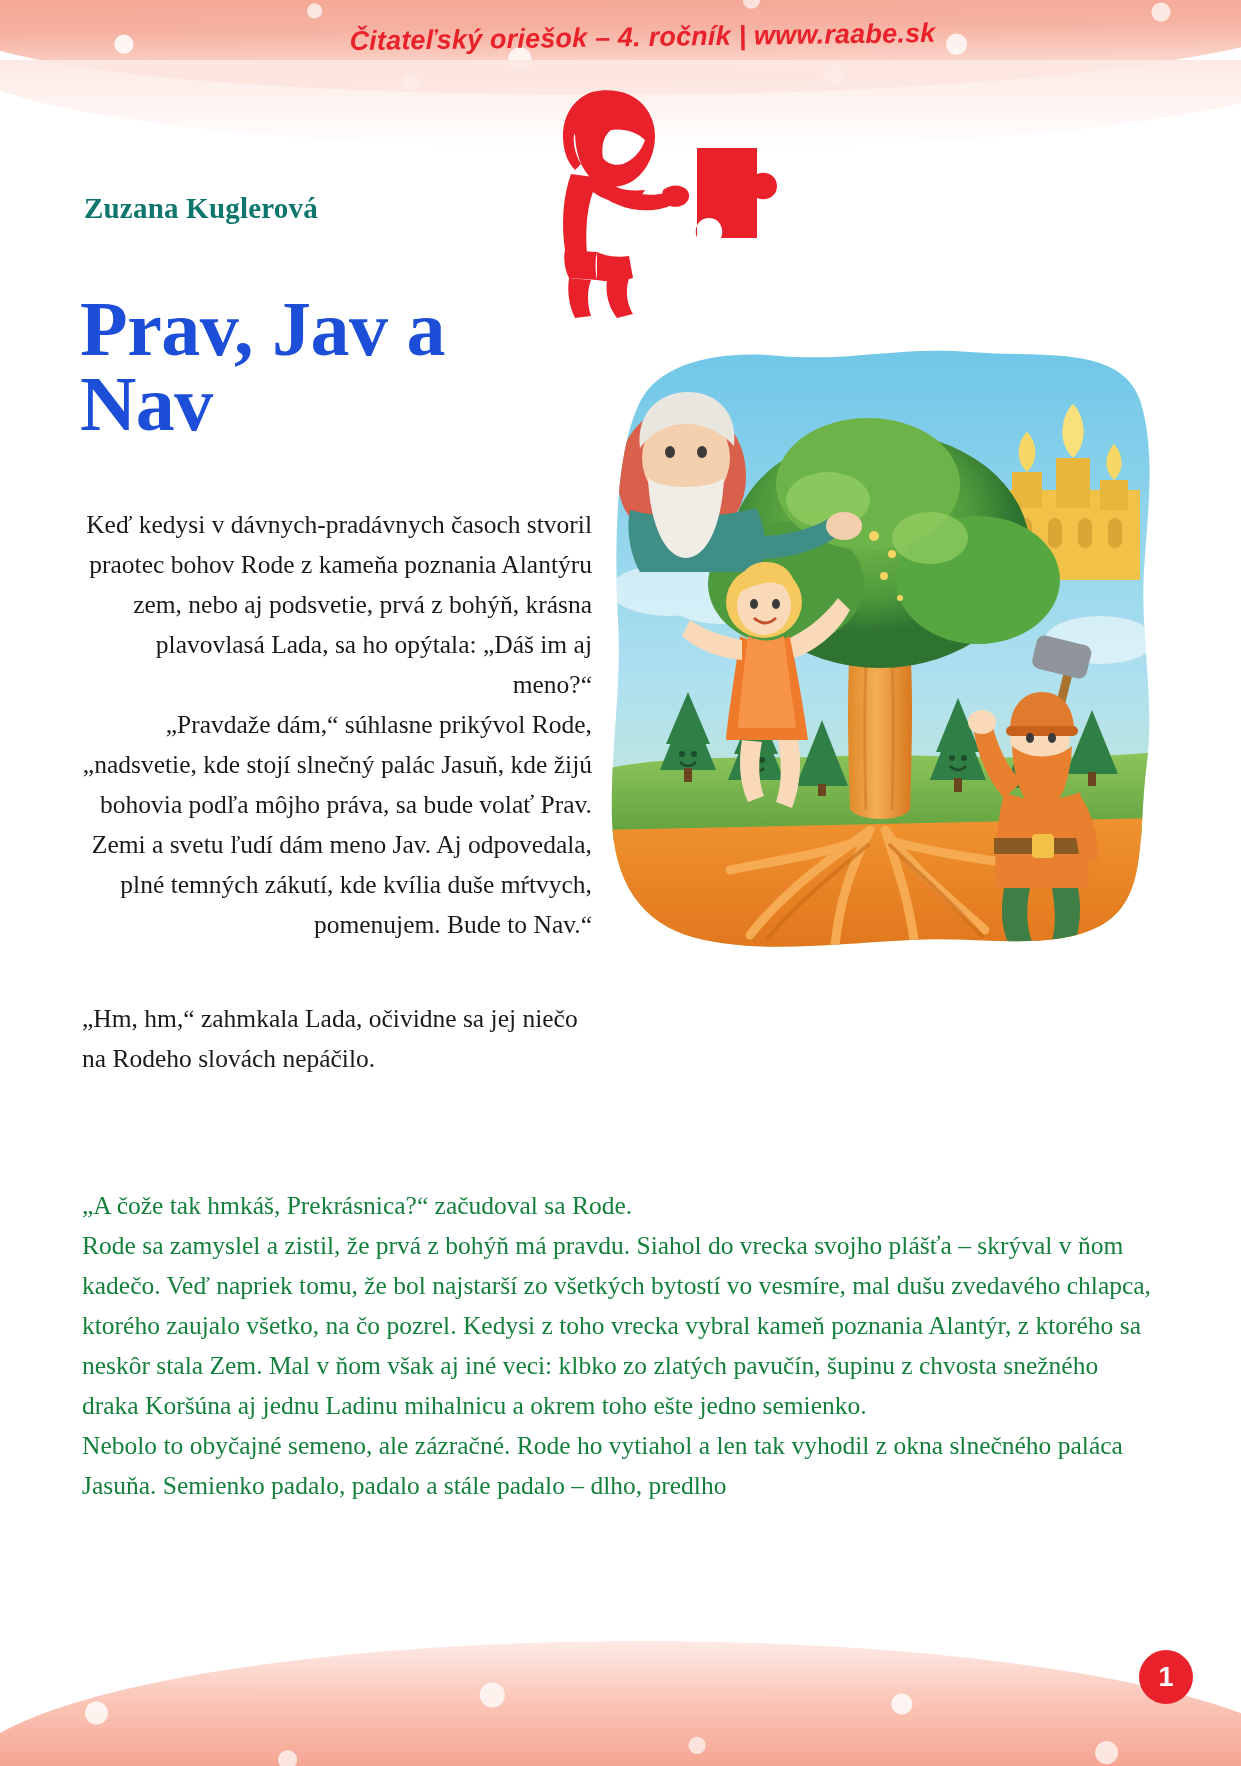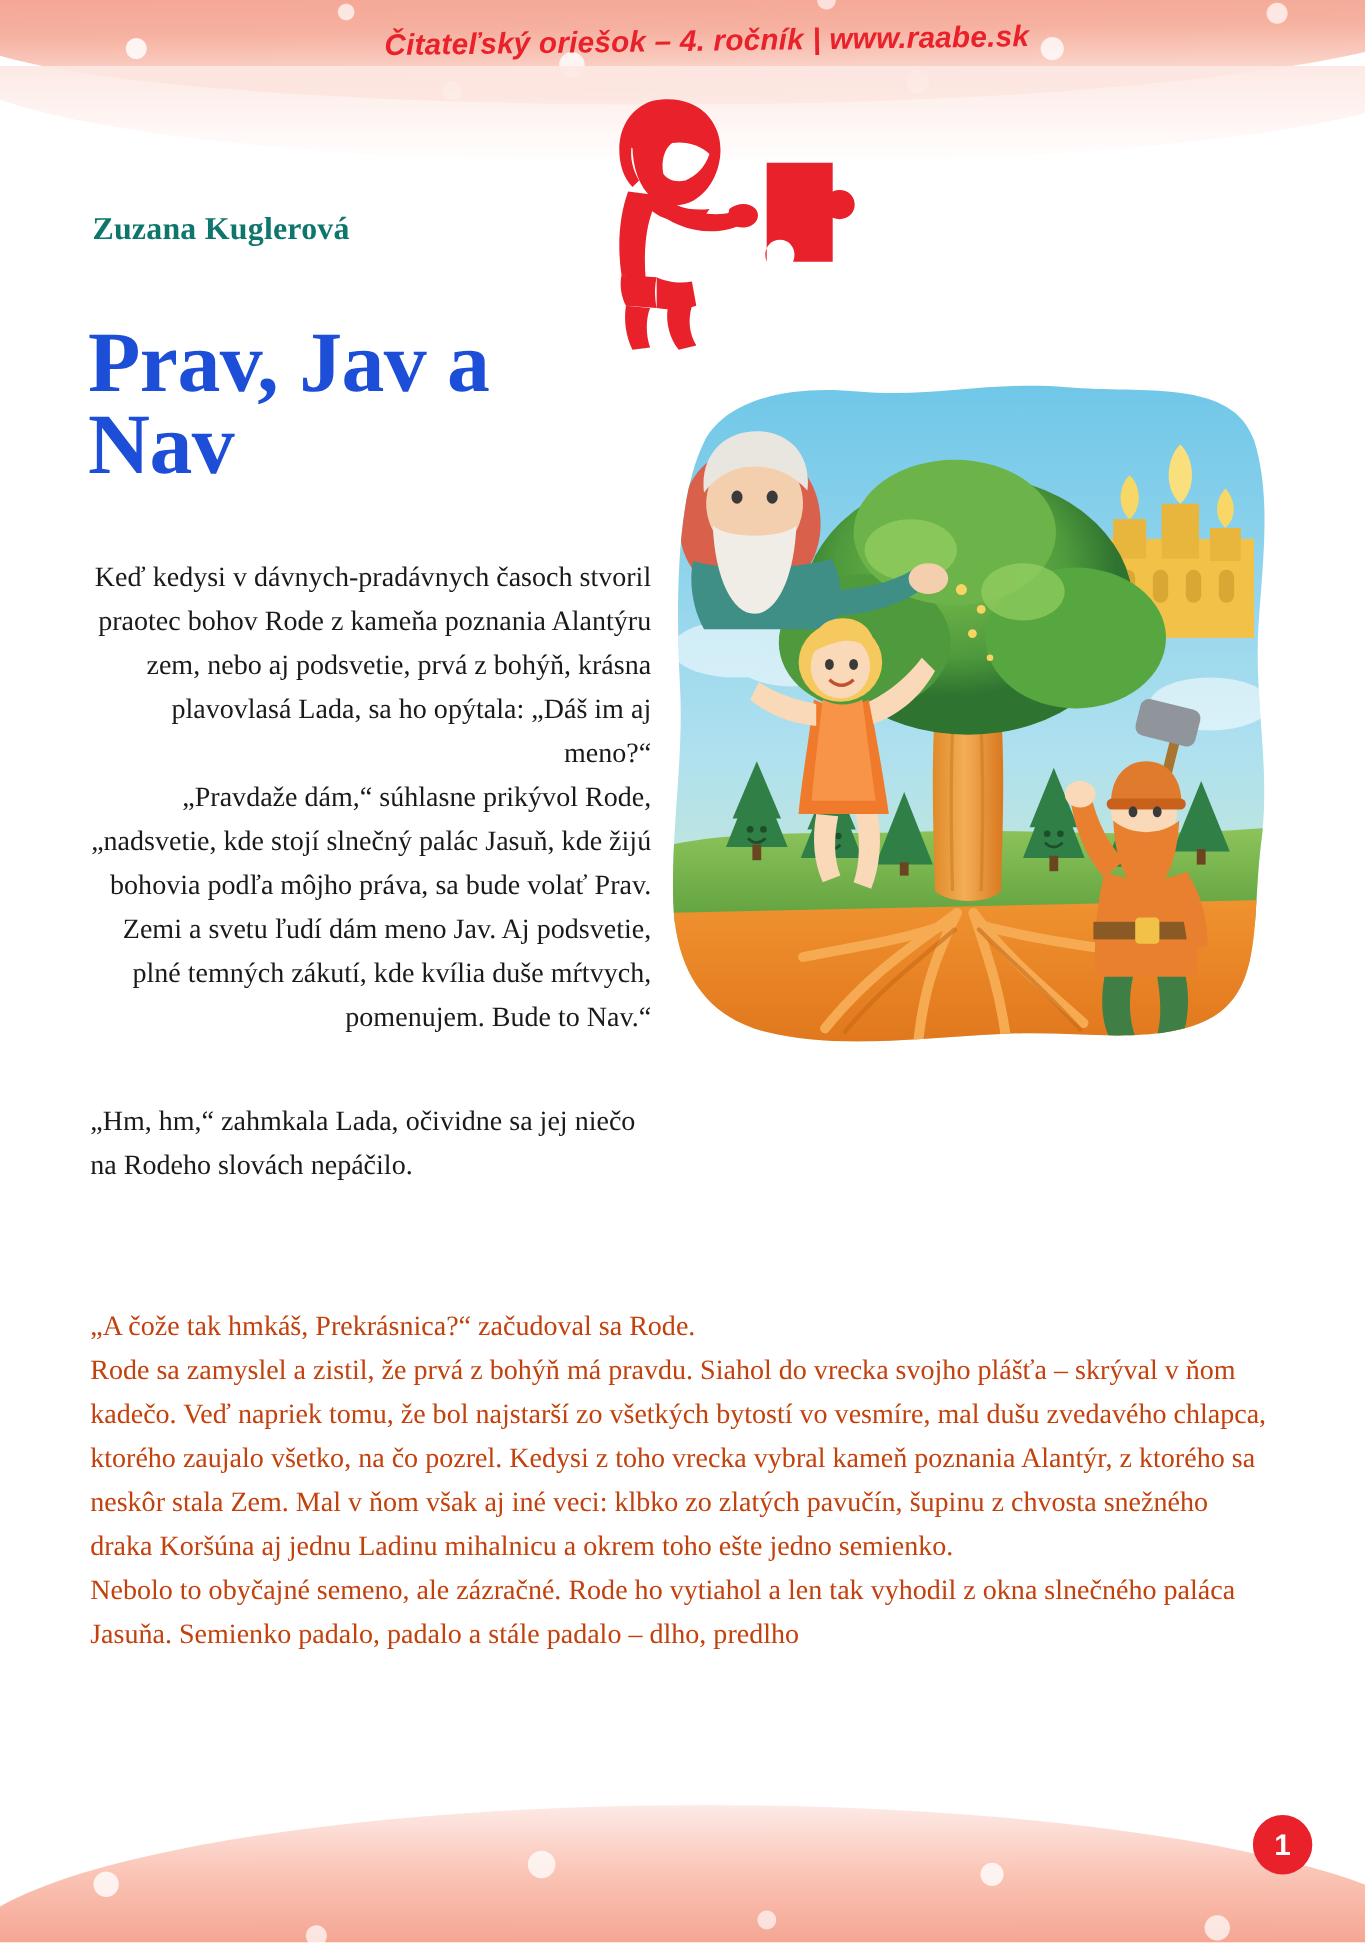--- a/index.html
+++ b/index.html
@@ -148,21 +148,21 @@
     line-height: 40px;
     color: #1a1a1a;
   }
   .full-width {
     position: absolute;
     top: 1186px;
     left: 82px;
     width: 1078px;
     font-size: 25.5px;
     line-height: 40px;
-    color: #c2410c;
+    color: #15803d;
   }
   .para { margin: 0 0 0 0; }
 
   
   .page-number {
     position: absolute;
     right: 92px;
     bottom: 62px;
     width: 54px;
     height: 54px;
@@ -438,21 +438,21 @@
 
           <path d="M404 548 C400 572 402 592 410 606 L432 602 C426 586 426 566 430 548 Z" fill="#3f7f46"></path>
           <path d="M452 548 C456 572 456 592 450 606 L472 610 C480 592 482 570 478 548 Z" fill="#3f7f46"></path>
         </g>
       </g>
     </svg>
   </div>
 
   <div class="col-narrow">
     <p class="para">Keď kedysi v dávnych-pradávnych časoch stvoril praotec bohov Rode z kameňa poznania Alantýru zem, nebo aj podsvetie, prvá z bohýň, krásna plavovlasá Lada, sa ho opýtala: „Dáš im aj meno?“</p>
-    <p class="para">„Pravdaže dám,“ súhlasne prikývol Rode, „nadsvetie, kde stojí slnečný palác Jasuň, kde žijú bohovia podľa môjho práva, sa bude volať Prav. Zemi a svetu ľudí dám meno Jav. Aj podsvetie, plné temných zákutí, kde kvília duše mŕtvych, pomenujem. Bude to Nav.“</p>
+    <p class="para">„Pravdaže dám,“ súhlasne prikývol Rode, „nadsvetie, kde stojí slnečný palác Jasuň, kde žijú bohovia podľa môjho práva, sa bude volať Prav. Zemi a svetu ľudí dám meno Jav. Aj odpovedala, plné temných zákutí, kde kvília duše mŕtvych, pomenujem. Bude to Nav.“</p>
   </div>
 
   <div class="col-wide">
     <p class="para">„Hm, hm,“ zahmkala Lada, očividne sa jej niečo na Rodeho slovách nepáčilo.</p>
   </div>
 
   <div class="full-width">
     <p class="para">„A čože tak hmkáš, Prekrásnica?“ začudoval sa Rode.</p>
     <p class="para">Rode sa zamyslel a zistil, že prvá z bohýň má pravdu. Siahol do vrecka svojho plášťa – skrýval v ňom kadečo. Veď napriek tomu, že bol najstarší zo všetkých bytostí vo vesmíre, mal dušu zvedavého chlapca, ktorého zaujalo všetko, na čo pozrel. Kedysi z toho vrecka vybral kameň poznania Alantýr, z ktorého sa neskôr stala Zem. Mal v ňom však aj iné veci: klbko zo zlatých pavučín, šupinu z chvosta snežného draka Koršúna aj jednu Ladinu mihalnicu a okrem toho ešte jedno semienko.</p>
     <p class="para">Nebolo to obyčajné semeno, ale zázračné. Rode ho vytiahol a len tak vyhodil z okna slnečného paláca Jasuňa. Semienko padalo, padalo a stále padalo – dlho, predlho</p>

